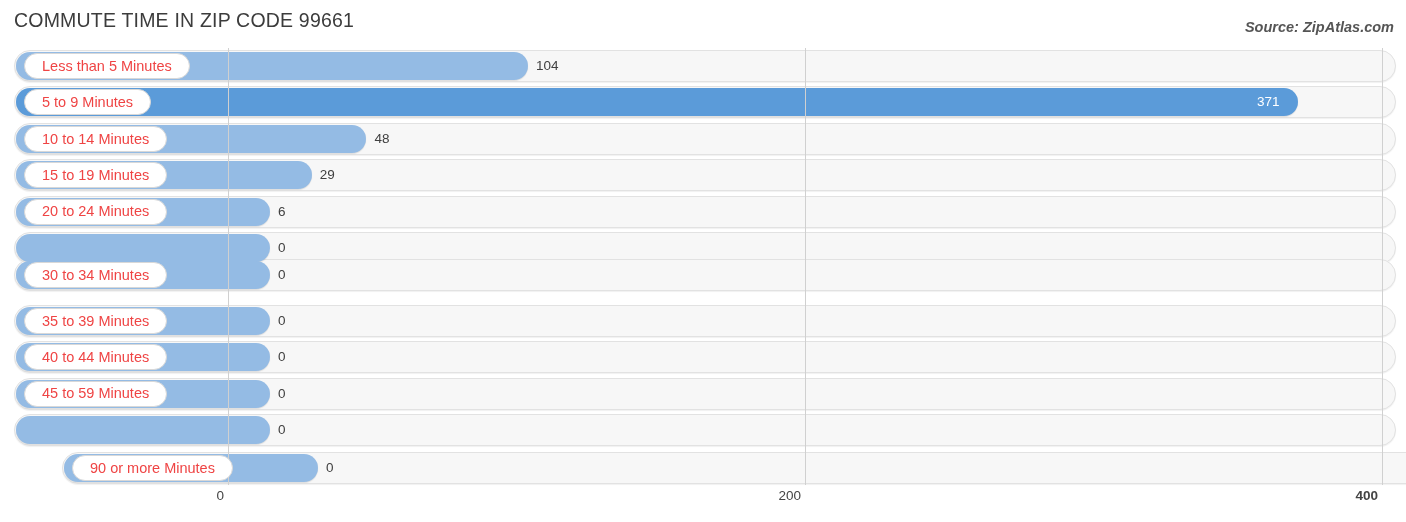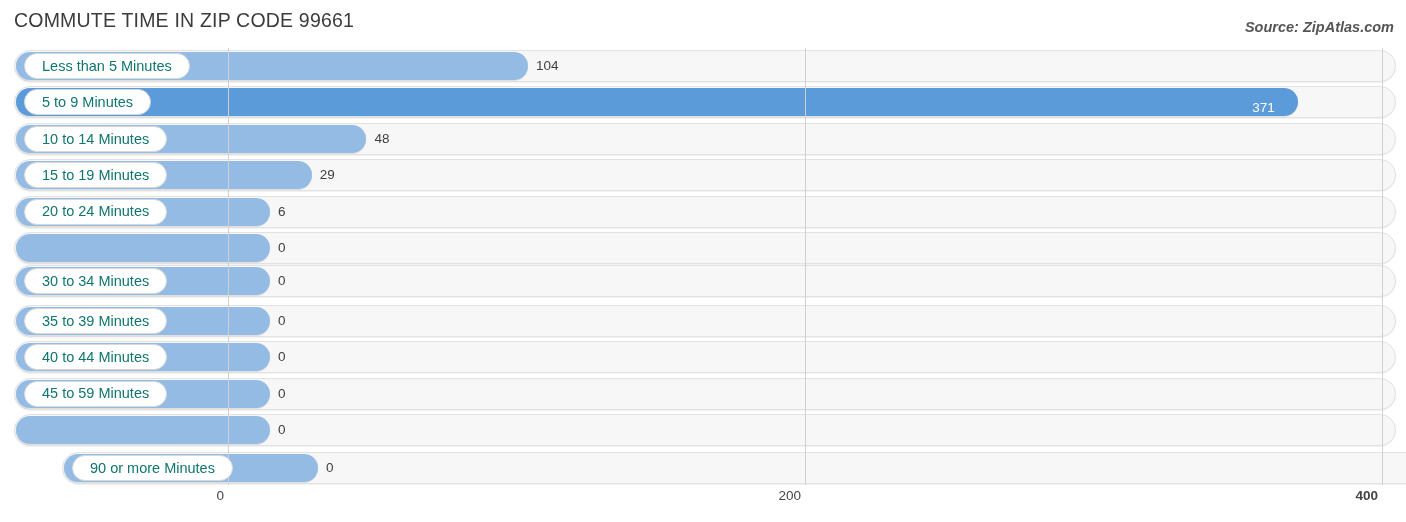--- a/index.html
+++ b/index.html
@@ -102,39 +102,39 @@
     border-radius: 13px;
     box-sizing: border-box;
     display: flex;
     align-items: center;
     padding: 0 17px;
     z-index: 4;
     white-space: nowrap;
   }
   .cat-label {
     font-size: 14.5px;
-    color: #0f766e;
+    color: #ef4444;
     line-height: 1;
   }
   .val-out {
     position: absolute;
     top: 10px;
     font-size: 13.5px;
     color: #404040;
     z-index: 4;
     white-space: nowrap;
   }
   .val-in {
     position: absolute;
-    top: 16px;
+    top: 10px;
     font-size: 13.5px;
     color: #ffffff;
     z-index: 5;
     white-space: nowrap;
-    text-align: left;
+    text-align: center;
   }
 
   
   #axis {
     position: absolute;
     left: 0;
     top: 485px;
     width: 1406px;
     height: 37px;
   }
@@ -197,21 +197,21 @@
       <div class="cat-pill">
         <span class="cat-label">20 to 24 Minutes</span>
       </div>
       <div class="val-out" style="left: 278px;">6</div>
     </div>
     <div class="row" style="top: 182px;">
       <div class="track"></div>
       <div class="bar" style="width: 254px; background: rgb(148, 187, 228);"></div>
       <div class="val-out" style="left: 278px;">0</div>
     </div>
-    <div class="row" style="top: 215px;">
+    <div class="row" style="top: 209px;">
       <div class="track"></div>
       <div class="bar" style="width: 254px; background: rgb(148, 187, 228);"></div>
       <div class="cat-pill">
         <span class="cat-label">30 to 34 Minutes</span>
       </div>
       <div class="val-out" style="left: 278px;">0</div>
     </div>
     <div class="row" style="top: 254.8px;">
       <div class="track"></div>
       <div class="bar" style="width: 254px; background: rgb(148, 187, 228);"></div>

